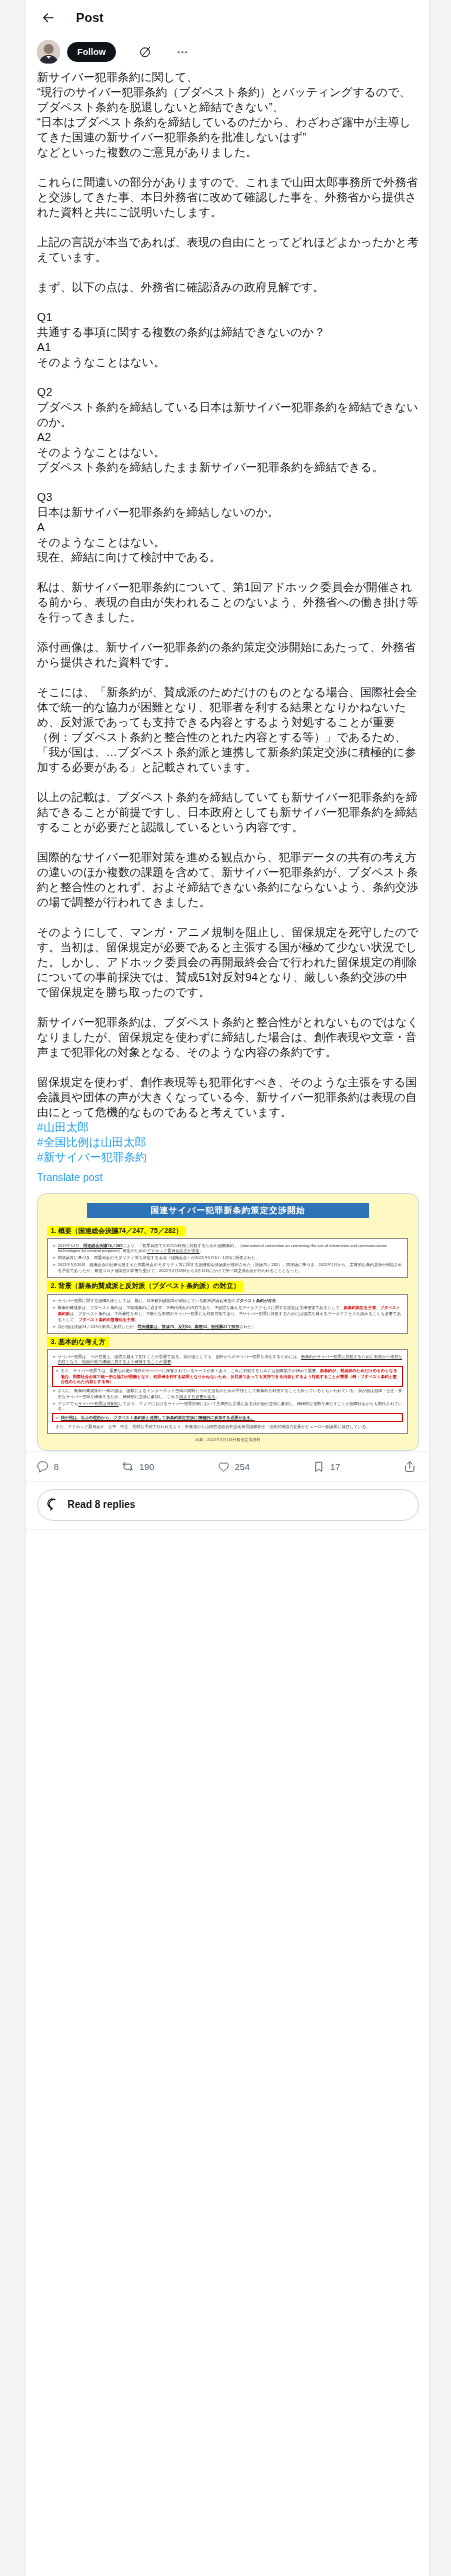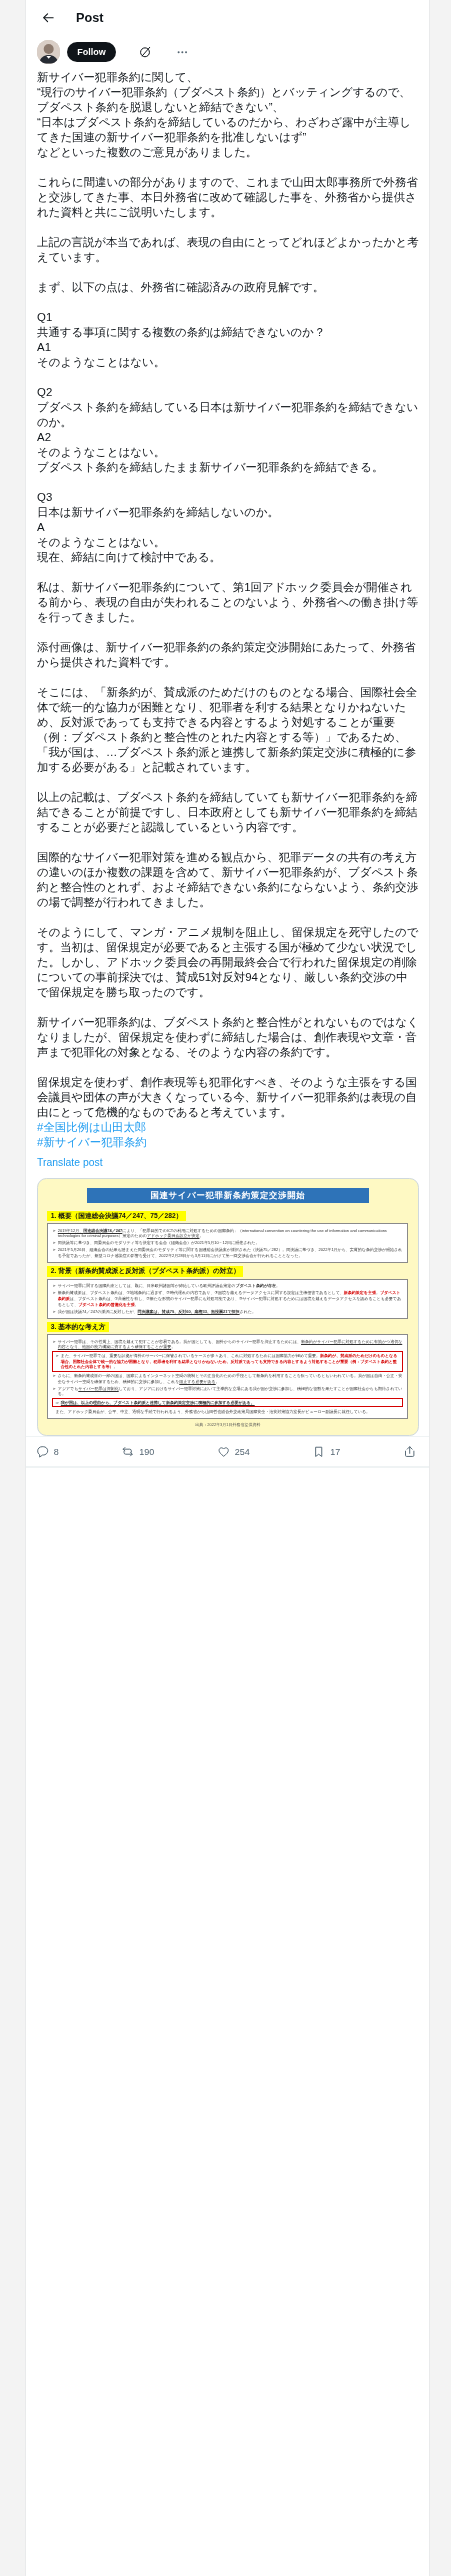--- a/index.html
+++ b/index.html
@@ -143,20 +143,21 @@
 
 国際的なサイバー犯罪対策を進める観点から、犯罪データの共有の考え方の違いのほか複数の課題を含めて、新サイバー犯罪条約が、ブダペスト条約と整合性のとれず、およそ締結できない条約にならないよう、条約交渉の場で調整が行われてきました。
 
 そのようにして、マンガ・アニメ規制を阻止し、留保規定を死守したのです。当初は、留保規定が必要であると主張する国が極めて少ない状況でした。しかし、アドホック委員会の再開最終会合で行われた留保規定の削除についての事前採決では、賛成51対反対94となり、厳しい条約交渉の中で留保規定を勝ち取ったのです。
 
 新サイバー犯罪条約は、ブダペスト条約と整合性がとれないものではなくなりましたが、留保規定を使わずに締結した場合は、創作表現や文章・音声まで犯罪化の対象となる、そのような内容の条約です。
 
 留保規定を使わず、創作表現等も犯罪化すべき、そのような主張をする国会議員や団体の声が大きくなっている今、新サイバー犯罪条約は表現の自由にとって危機的なものであると考えています。</div>
 
     <div class="hashtags">
+        <a>#山田太郎</a>
         <a>#全国比例は山田太郎</a>
         <a>#新サイバー犯罪条約</a>
       </div>
 
     <div class="translate">
       <a>Translate post</a>
     </div>
 
     <div class="card">
       <div class="doc">
@@ -262,18 +263,28 @@
               <path d="M12 15V3.5"></path>
               <path d="M7.5 7.5L12 3l4.5 4.5"></path>
               <path d="M4.5 11v7.5a2 2 0 0 0 2 2h11a2 2 0 0 0 2-2V11"></path>
             </svg>
         </span>
       </button>
     </div>
 
     <div class="divider"></div>
 
+    <div class="pillwrap">
+      <button class="pill">
+        <span>
+          <svg width="13.4" height="13.4" viewBox="0 0 24 24" fill="none" stroke="#0f1419" stroke-width="1.8" stroke-linejoin="round">
+              <path d="M12 3a8.5 8.2 0 1 0-4.4 15.2L4.2 21.5l.6-4.1A8.5 8.2 0 0 1 12 3z" transform="translate(2.5 0)"></path>
+            </svg>
+        </span>
+        <span>Read 8 replies</span>
+      </button>
+    </div>
 
     <div class="divider"></div>
 
   </div>
 </div>
 
 
 </body></html>

